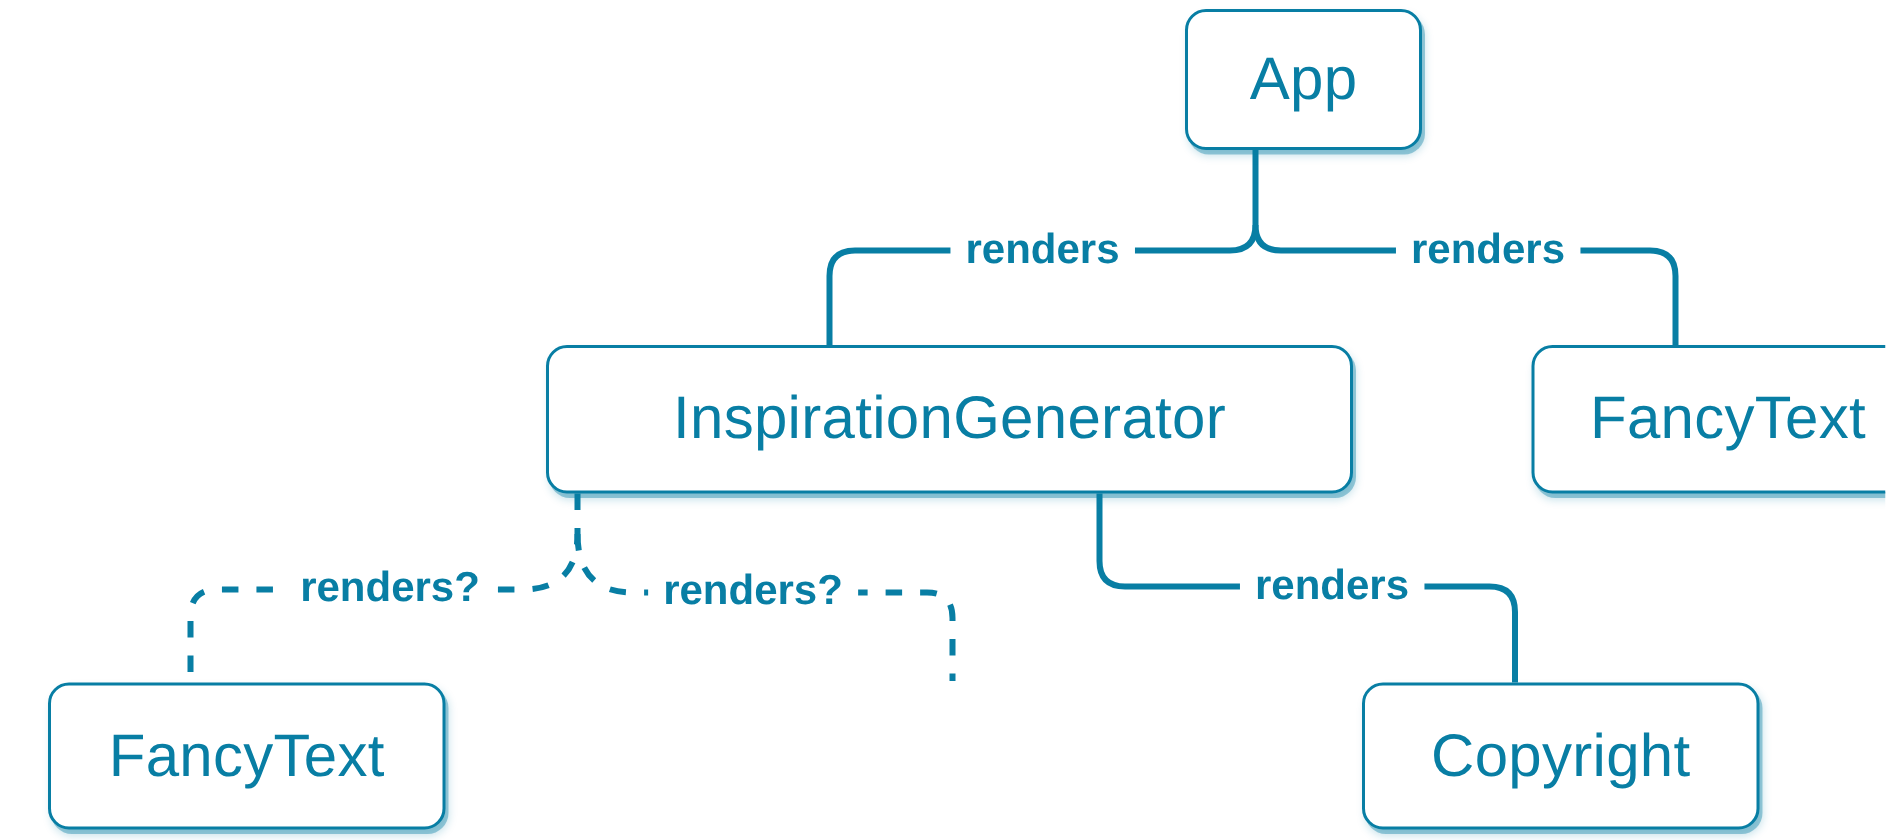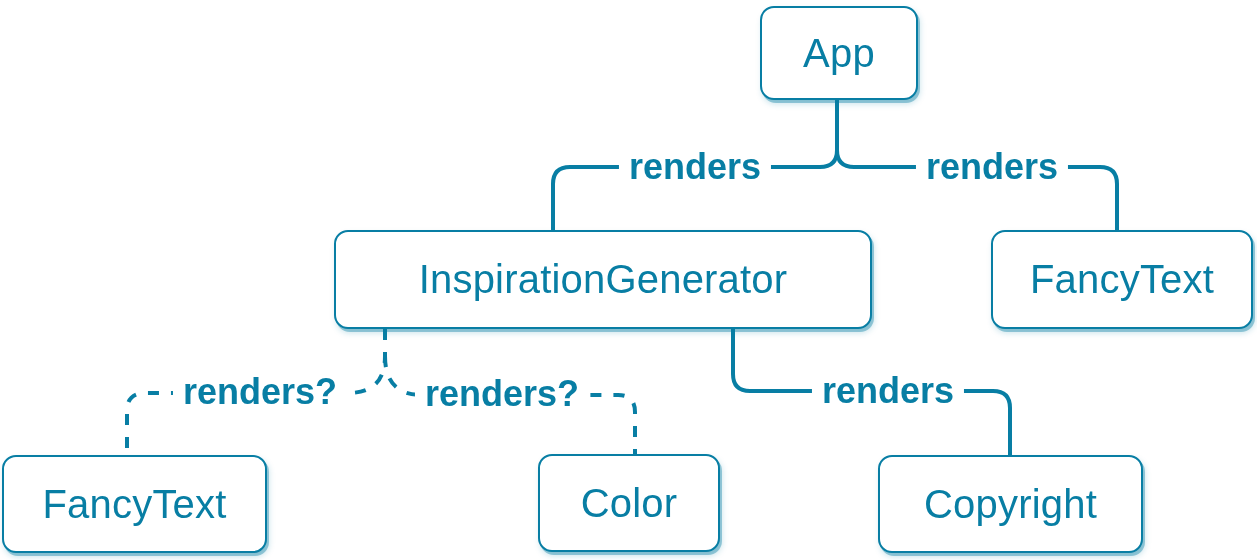--- a/index.html
+++ b/index.html
@@ -31,27 +31,28 @@
     border-radius:14px;
     display:flex;
     align-items:center;
     justify-content:center;
     color:var(--accent);
     font-size:40px;
     font-weight:500;
     letter-spacing:0.2px;
     box-shadow:2px 3px 0 rgba(8,126,164,0.38), 2px 4px 6px rgba(8,126,164,0.22);
     white-space:nowrap;
+    margin-left:30px;
   }
   .edge-label{
     position:absolute;
     transform:translate(-50%,-50%);
     background:#ffffff;
     color:var(--accent);
-    font-size:36px;
+    font-size:28px;
     font-weight:700;
     padding:0 10px;
     white-space:nowrap;
     line-height:1.1;
   }
 </style>
 </head>
 <body>
 
 <div class="canvas">
@@ -78,23 +79,20 @@
   </div>
 
   <div class="node" style="left:991px;top:230px;width:262px;height:99px;">
     <span>FancyText</span>
   </div>
 
   <div class="node" style="left:2px;top:455px;width:265px;height:98px;">
     <span>FancyText</span>
   </div>
 
-  <div class="node" style="left:538px;top:454px;width:182px;height:98px;">
-    <span>Color</span>
-  </div>
 
   <div class="node" style="left:878px;top:455px;width:265px;height:98px;">
     <span>Copyright</span>
   </div>
 
   <div class="edge-label" style="left:695px;top:167px;">renders</div>
 
   <div class="edge-label" style="left:992px;top:167px;">renders</div>
 
   <div class="edge-label" style="left:260px;top:392px;">renders?</div>

